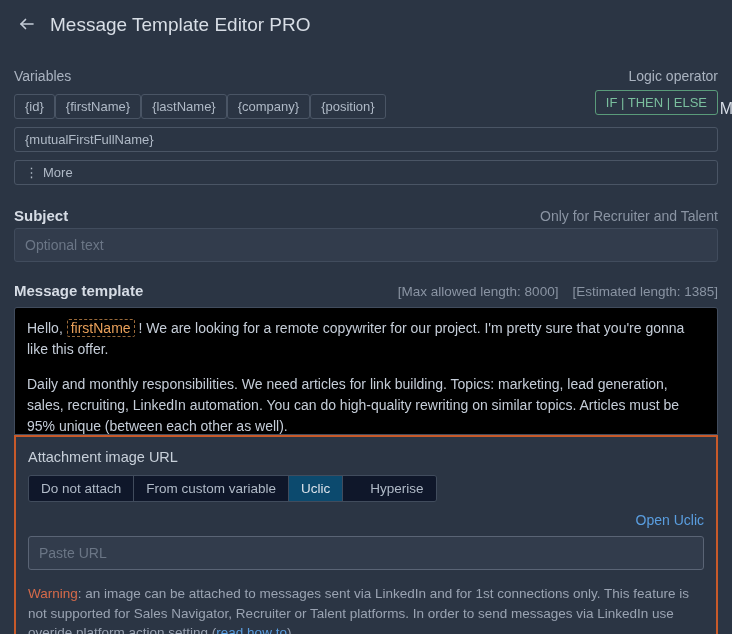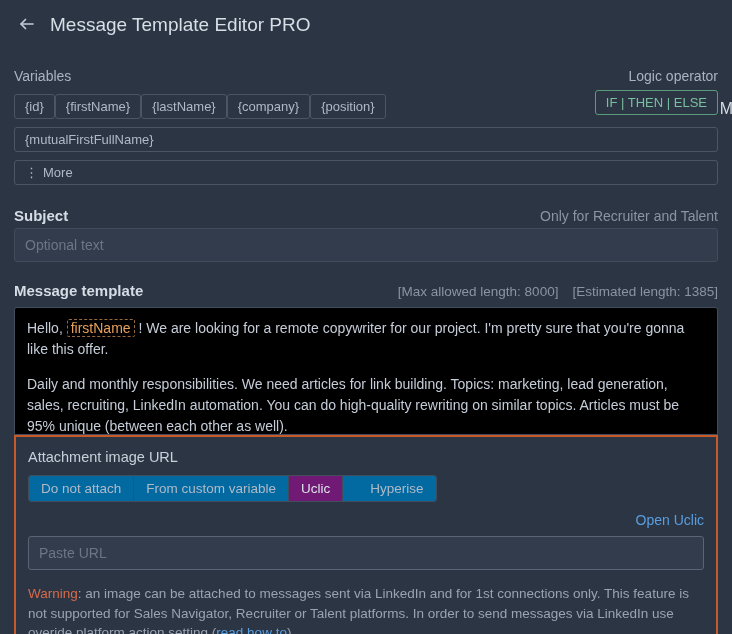--- a/index.html
+++ b/index.html
@@ -160,27 +160,27 @@
   .seg-group {
     display: flex;
     border: 1px solid #414c5d;
     border-radius: 3px;
     overflow: hidden;
   }
   .seg {
     padding: 5px 12px;
     font-size: 13.5px;
     color: #b0bac7;
-    background: #0369a1;
+    background: #0f172a;
     cursor: pointer;
     border-right: 1px solid #414c5d;
   }
   .seg:last-child { border-right: none; padding-left: 27px; }
   .seg.active {
-    background: #701a75;
+    background: #0c4a6e;
     color: #dbe2ea;
   }
   .open-link {
     color: #5a9ee0;
     font-size: 14px;
     text-align: right;
     margin-bottom: 8px;
     cursor: pointer;
   }
   .url-input {

